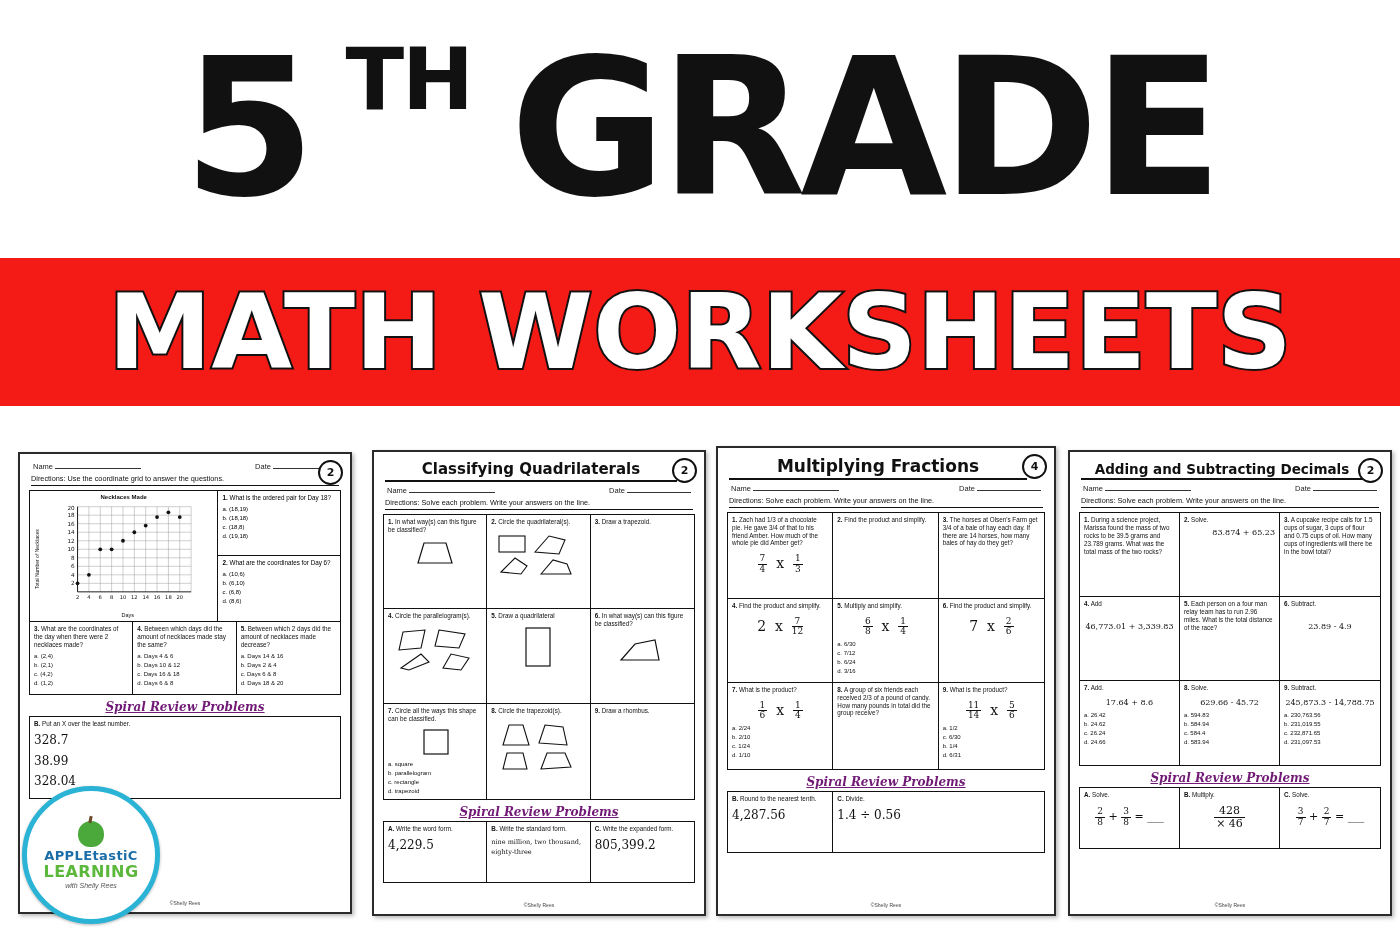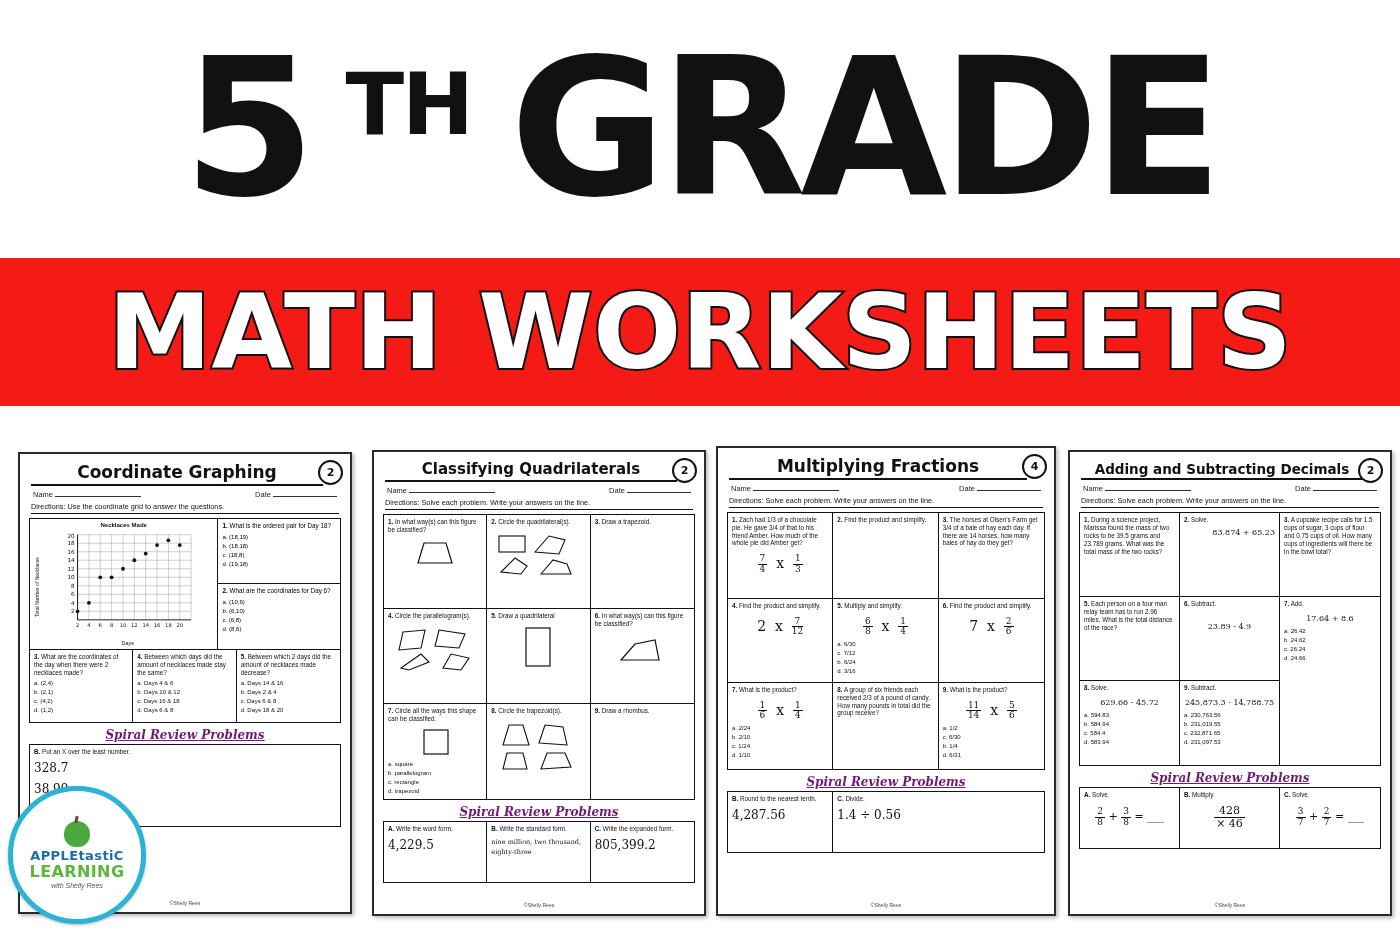--- a/index.html
+++ b/index.html
@@ -23,21 +23,21 @@
     letter-spacing:-6px;
     color:#111111;
     line-height:1;
     white-space:nowrap;
     display:flex;align-items:flex-start;
   }
   .title-text .sup{
     font-size:86px;
     line-height:1;
     position:relative;
-    top:27px;
+    top:2px;
     letter-spacing:-2px;
     margin-left:36px;
   }
   .title-text .gap{width:38px;display:inline-block;}
 
   .subtitle-band{
     height:148px;
     background:#f41a16;
     display:flex;align-items:center;justify-content:center;
   }
@@ -147,21 +147,21 @@
   .chart-wrap{display:flex;}
   .ylab{
     writing-mode:vertical-rl;transform:rotate(180deg);
     font-size:5px;color:#111;text-align:center;width:8px;
     display:flex;align-items:center;justify-content:center;
   }
   .xlab{font-size:5.5px;text-align:center;color:#111;margin-top:1px;}
 
   
   .logo{
-    position:absolute;left:8px;top:786px;width:128px;height:128px;
+    position:absolute;left:22px;top:786px;width:128px;height:128px;
     border-radius:50%;background:#ffffff;
     border:5px solid #2bb3d6;
     display:flex;flex-direction:column;align-items:center;justify-content:center;
     box-shadow:0 1px 3px rgba(0,0,0,.3);
   }
   .logo-apple{
     width:26px;height:26px;border-radius:50% 50% 46% 46%;
     background:#4aa93a;position:relative;margin-bottom:1px;
   }
   .logo-apple:after{
@@ -185,21 +185,20 @@
 
 <div class="subtitle-band">
   <div class="subtitle-text">MATH WORKSHEETS</div>
 </div>
 
 <div class="sheets">
 
   <div class="sheet sheet-1">
     <div class="badge">2</div>
     <div class="ws-pad">
-      <div class="ws-title">Coordinate Graphing</div>
       <div class="ws-namedate">
         <span><span>Name</span> <span class="ul n"></span></span>
         <span><span>Date</span> <span class="ul d"></span></span>
       </div>
       <div class="ws-dir">Directions: Use the coordinate grid to answer the questions.</div>
 
       <div style="display:grid;grid-template-columns:1.55fr 1fr;border:1px solid #111;">
         <div style="border-right:1px solid #111;padding:3px;">
           <div class="chart-title">Necklaces Made</div>
           <div class="chart-wrap">
@@ -567,20 +566,25 @@
           <span class="qnum">2.</span>
           <span>Solve.</span>
           <div style="font-family:'DejaVu Serif',serif;font-size:8px;text-align:right;margin-top:4px;">83.874 + 65.23</div>
         </div>
         <div class="cell" style="min-height:84px;">
           <span class="qnum">3.</span>
           <span>A cupcake recipe calls for 1.5 cups of sugar, 3 cups of flour and 0.75 cups of oil. How many cups of ingredients will there be in the bowl total?</span>
         </div>
 
         <div class="cell" style="min-height:84px;">
+          <span class="qnum">4.</span>
+          <span>Add</span>
+          <div style="font-family:'DejaVu Serif',serif;font-size:8px;text-align:center;margin-top:14px;">46,773.01 + 3,339.83</div>
+        </div>
+        <div class="cell" style="min-height:84px;">
           <span class="qnum">5.</span>
           <span>Each person on a four man relay team has to run 2.96 miles. What is the total distance of the race?</span>
         </div>
         <div class="cell" style="min-height:84px;">
           <span class="qnum">6.</span>
           <span>Subtract.</span>
           <div style="font-family:'DejaVu Serif',serif;font-size:8px;text-align:center;margin-top:14px;">23.89 - 4.9</div>
         </div>
 
         <div class="cell row-last" style="min-height:84px;">

